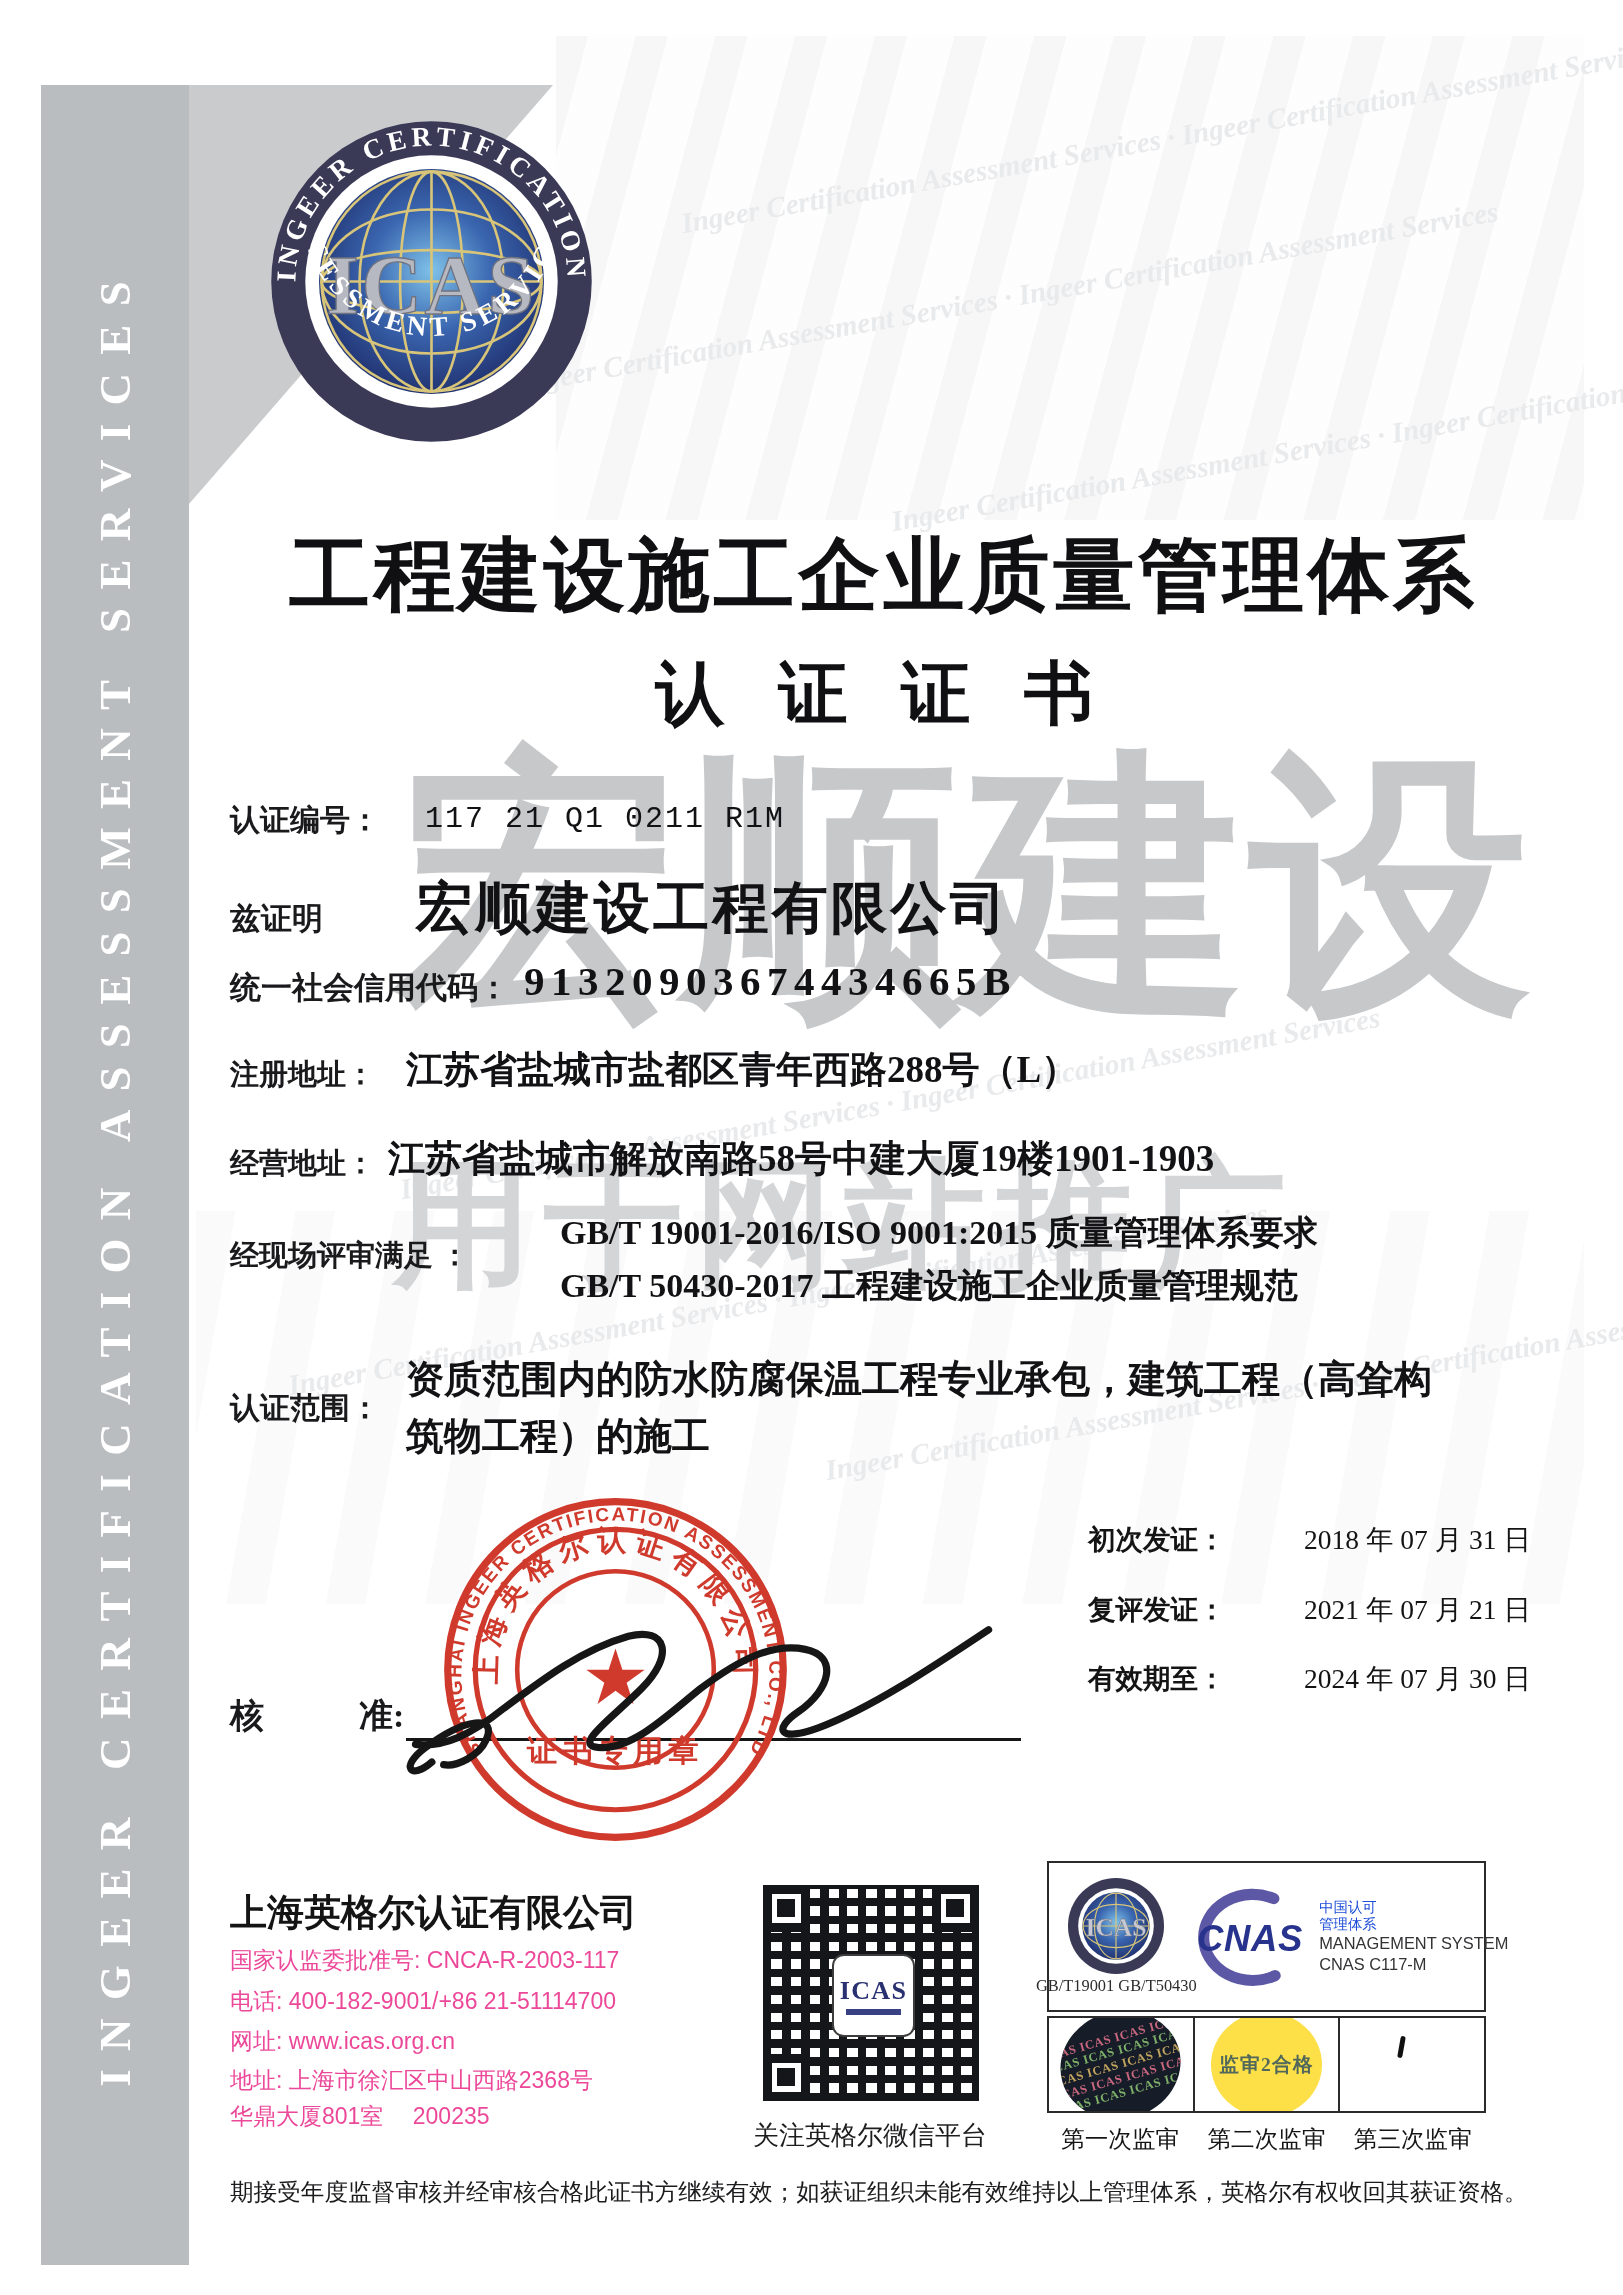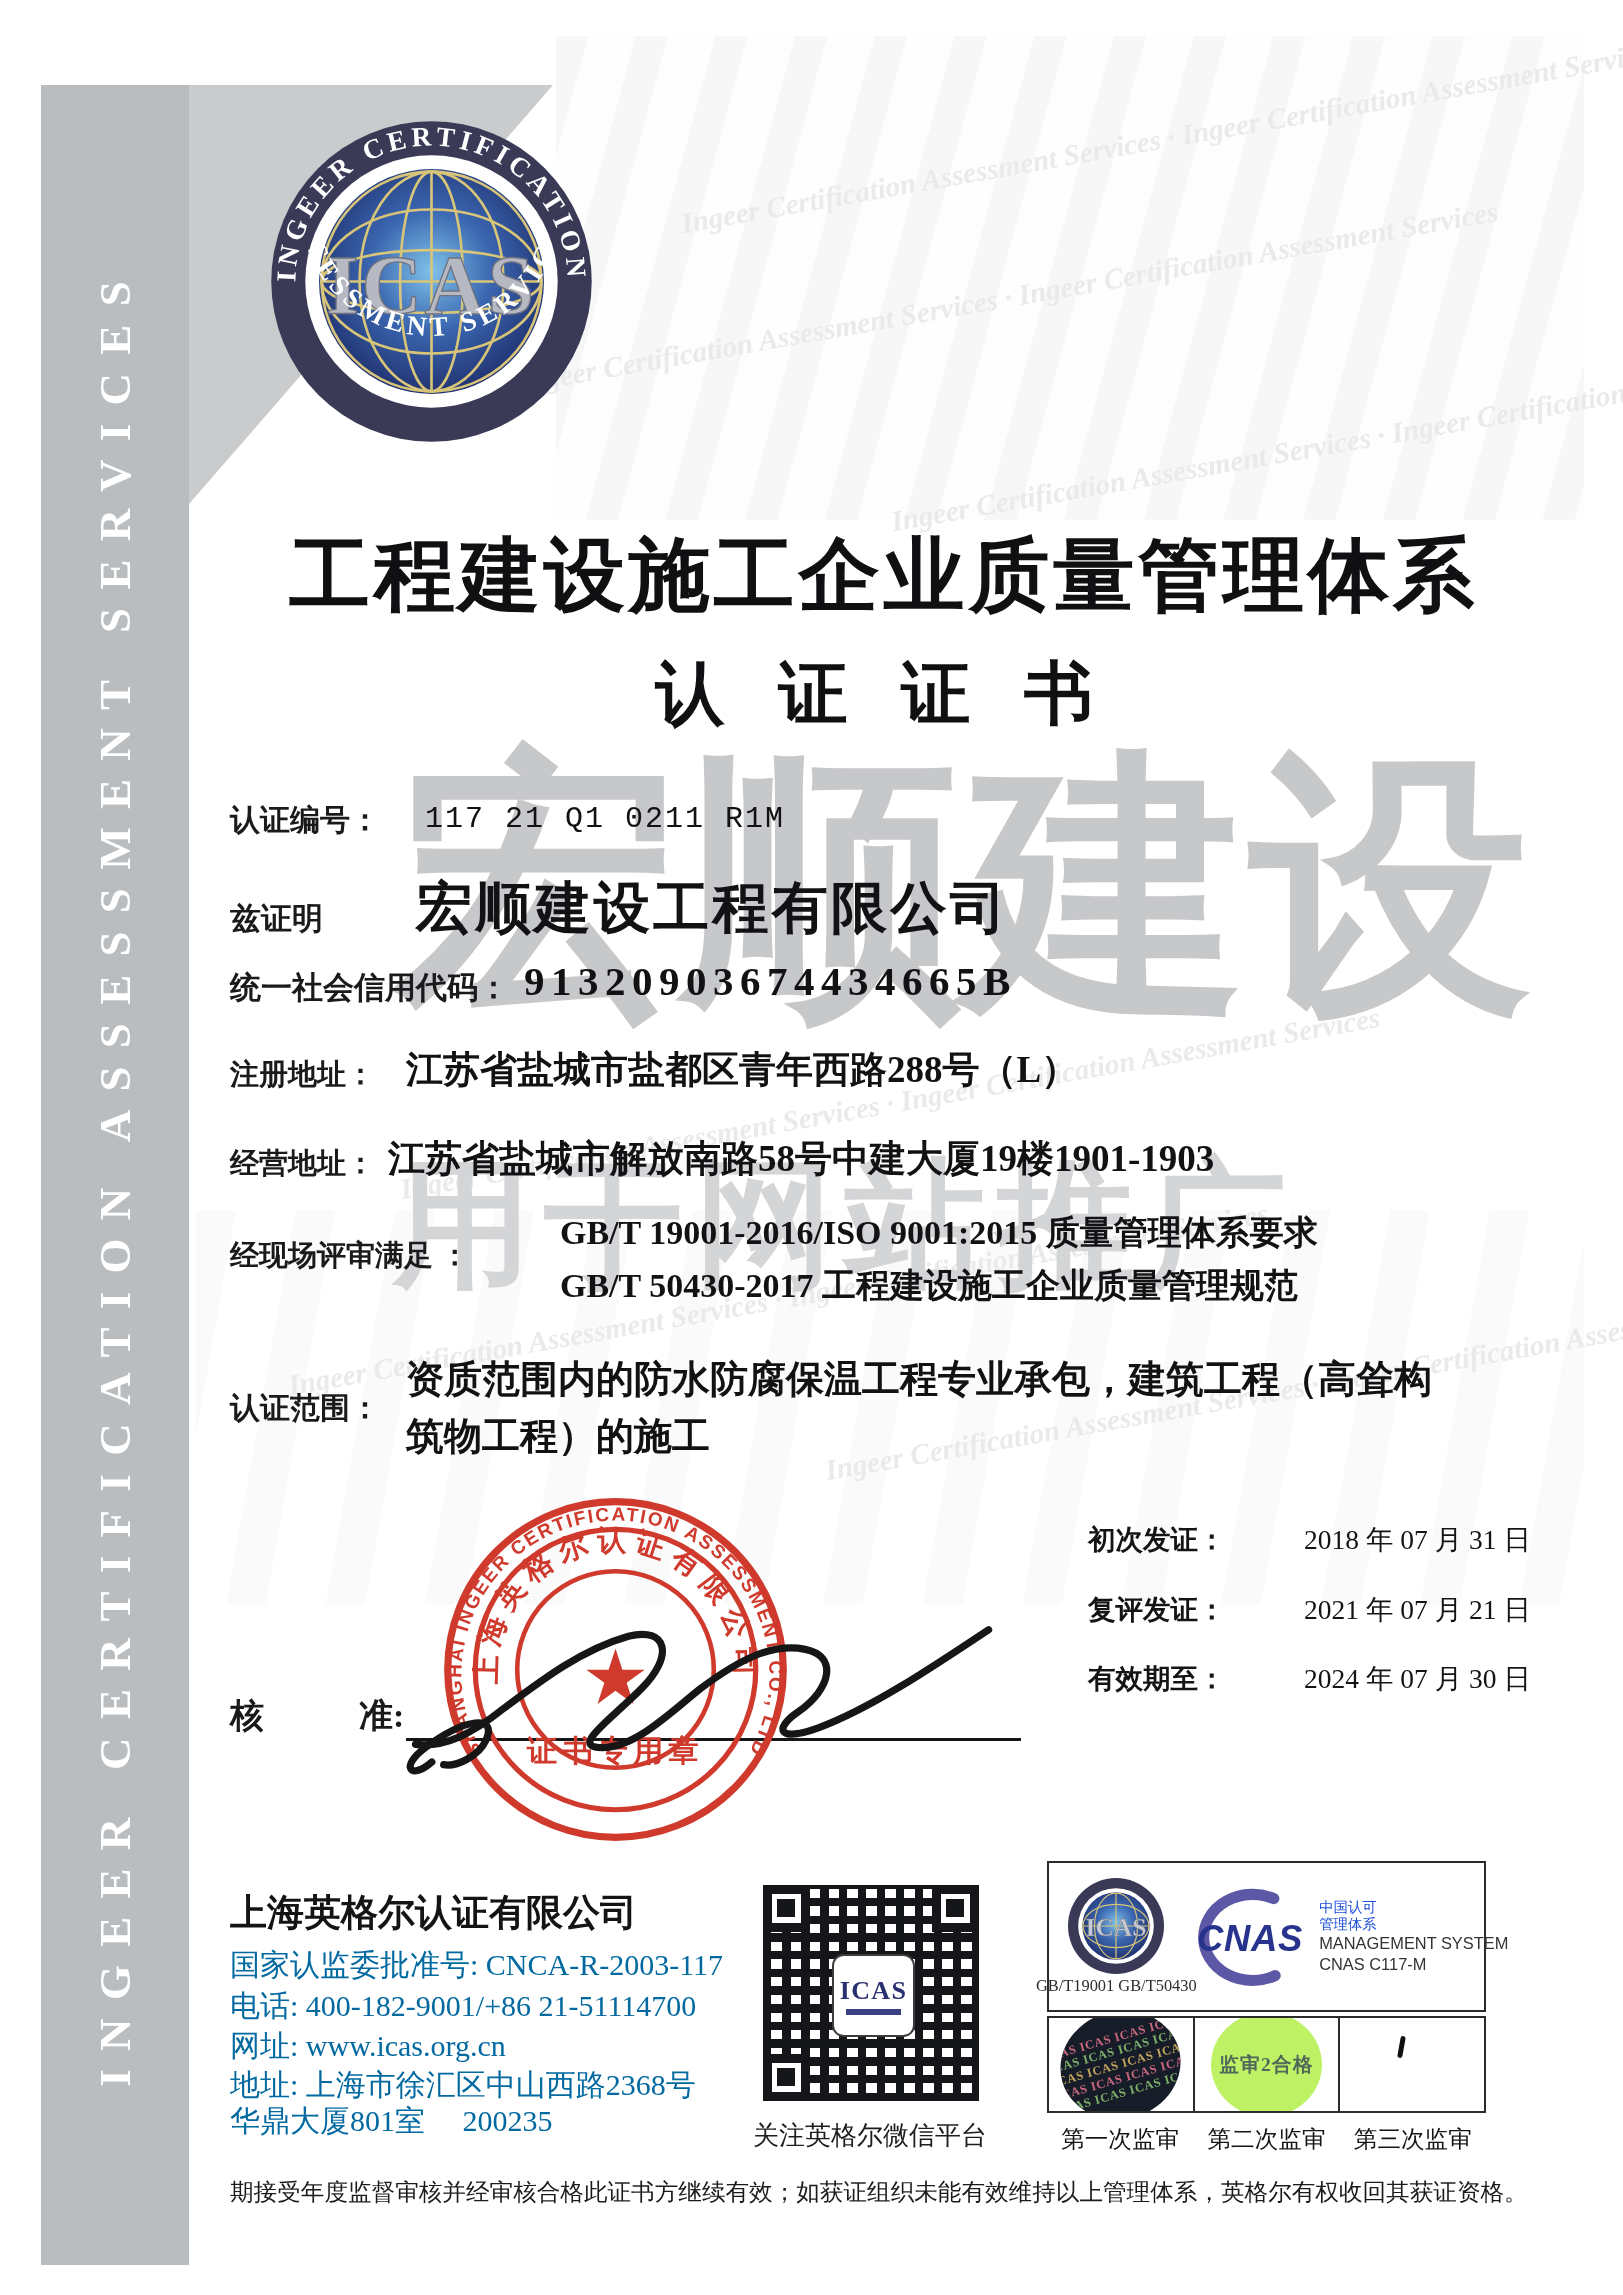--- a/index.html
+++ b/index.html
@@ -68,22 +68,22 @@
   #d3l{left:1088px;top:1661px;} #d3v{left:1304px;top:1661px;}
   
   #approve-l{left:230px;top:1693px;font-size:34px;font-weight:700;z-index:2;}
   #approve-r{left:359px;top:1693px;font-size:34px;font-weight:700;z-index:2;}
   #sign-line{left:406px;top:1738px;width:615px;height:2.6px;background:#161616;z-index:2;}
   #seal{left:432px;top:1486px;z-index:3;}
   #signature{left:386px;top:1551px;z-index:4;}
   
   #issuer-name{left:230px;top:1888px;font-size:37px;font-weight:700;
     font-family:"Liberation Sans",sans-serif;z-index:2;white-space:nowrap;}
-  .issuer-line{left:230px;font-size:30px;font-family:Liberation Serif, serif;
-    color:#0369a1;z-index:2;white-space:nowrap;}
+  .issuer-line{left:230px;font-size:23px;font-family:Liberation Sans, sans-serif;
+    color:#ec4899;z-index:2;white-space:nowrap;}
   #il0{top:1945px;} #il1{top:1986px;} #il2{top:2026px;} #il3{top:2065px;} #il4{top:2101px;}
   
   #qr{left:763px;top:1885px;width:216px;height:216px;z-index:2;
     background:
       repeating-linear-gradient(0deg,#15161a 0 8.5px,transparent 8.5px 17.7px),
       repeating-linear-gradient(90deg,#15161a 0 8.5px,#ffffff 8.5px 19px);}
   .finder{position:absolute;width:47px;height:47px;background:#ffffff;
     border:9.2px solid #15161a;box-sizing:border-box;}
   .finder::after{content:"";position:absolute;left:5.2px;top:5.2px;width:18.3px;height:18.3px;background:#15161a;}
   #f1{left:0;top:0;} #f2{right:0;top:0;} #f3{left:0;bottom:0;}
@@ -107,21 +107,21 @@
   #audit-table{left:1047px;top:2016px;width:439px;height:97px;border:2.6px solid #2b2b2b;
     box-sizing:border-box;display:flex;z-index:2;background:#fff;}
   .audit-cell{flex:1;border-right:2.6px solid #2b2b2b;position:relative;overflow:hidden;
     display:flex;align-items:center;justify-content:center;}
   .audit-cell:last-child{border-right:none;}
   #sticker1{width:121px;height:108px;border-radius:50%;background:#161d28;
     transform:rotate(-16deg);display:flex;flex-direction:column;align-items:center;
     justify-content:center;overflow:hidden;}
   .holo-line{font-size:12.4px;font-weight:700;white-space:nowrap;line-height:13.7px;letter-spacing:0.7px;}
   .h1{color:#c9677f;} .h2{color:#7fb06a;} .h3{color:#c2a45e;}
-  #sticker2{width:111px;height:105px;border-radius:50%;background:#bef264;
+  #sticker2{width:111px;height:105px;border-radius:50%;background:#fde047;
     display:flex;align-items:center;justify-content:center;}
   #sticker2-text{color:#51685a;font-size:19.6px;font-weight:700;letter-spacing:1.3px;}
   #tick3{width:5.2px;height:22px;background:#101010;border-radius:2.6px;transform:rotate(10deg);
     position:absolute;left:59px;top:18.3px;}
   #audit-labels{left:1047px;top:2123px;width:439px;display:flex;z-index:2;}
   .audit-label{flex:1;text-align:center;font-size:23.6px;font-family:"Liberation Sans",sans-serif;color:#151517;}
   
   #footer{left:230px;top:2173px;width:1371px;z-index:2;}
   .footer-line{font-size:23.6px;line-height:38px;color:#1b1b1d;
     font-family:"Liberation Sans",sans-serif;white-space:nowrap;}

